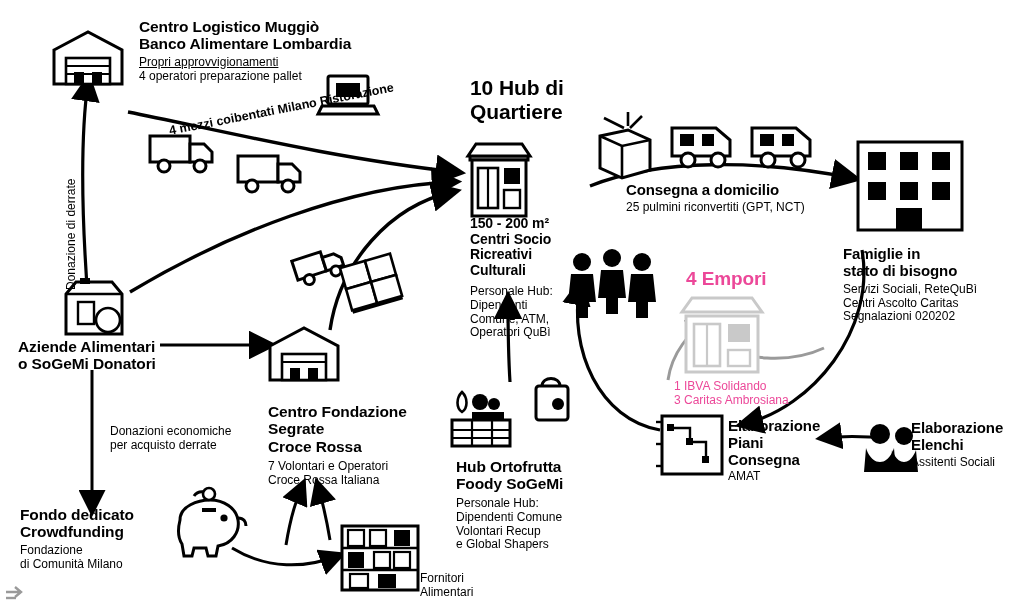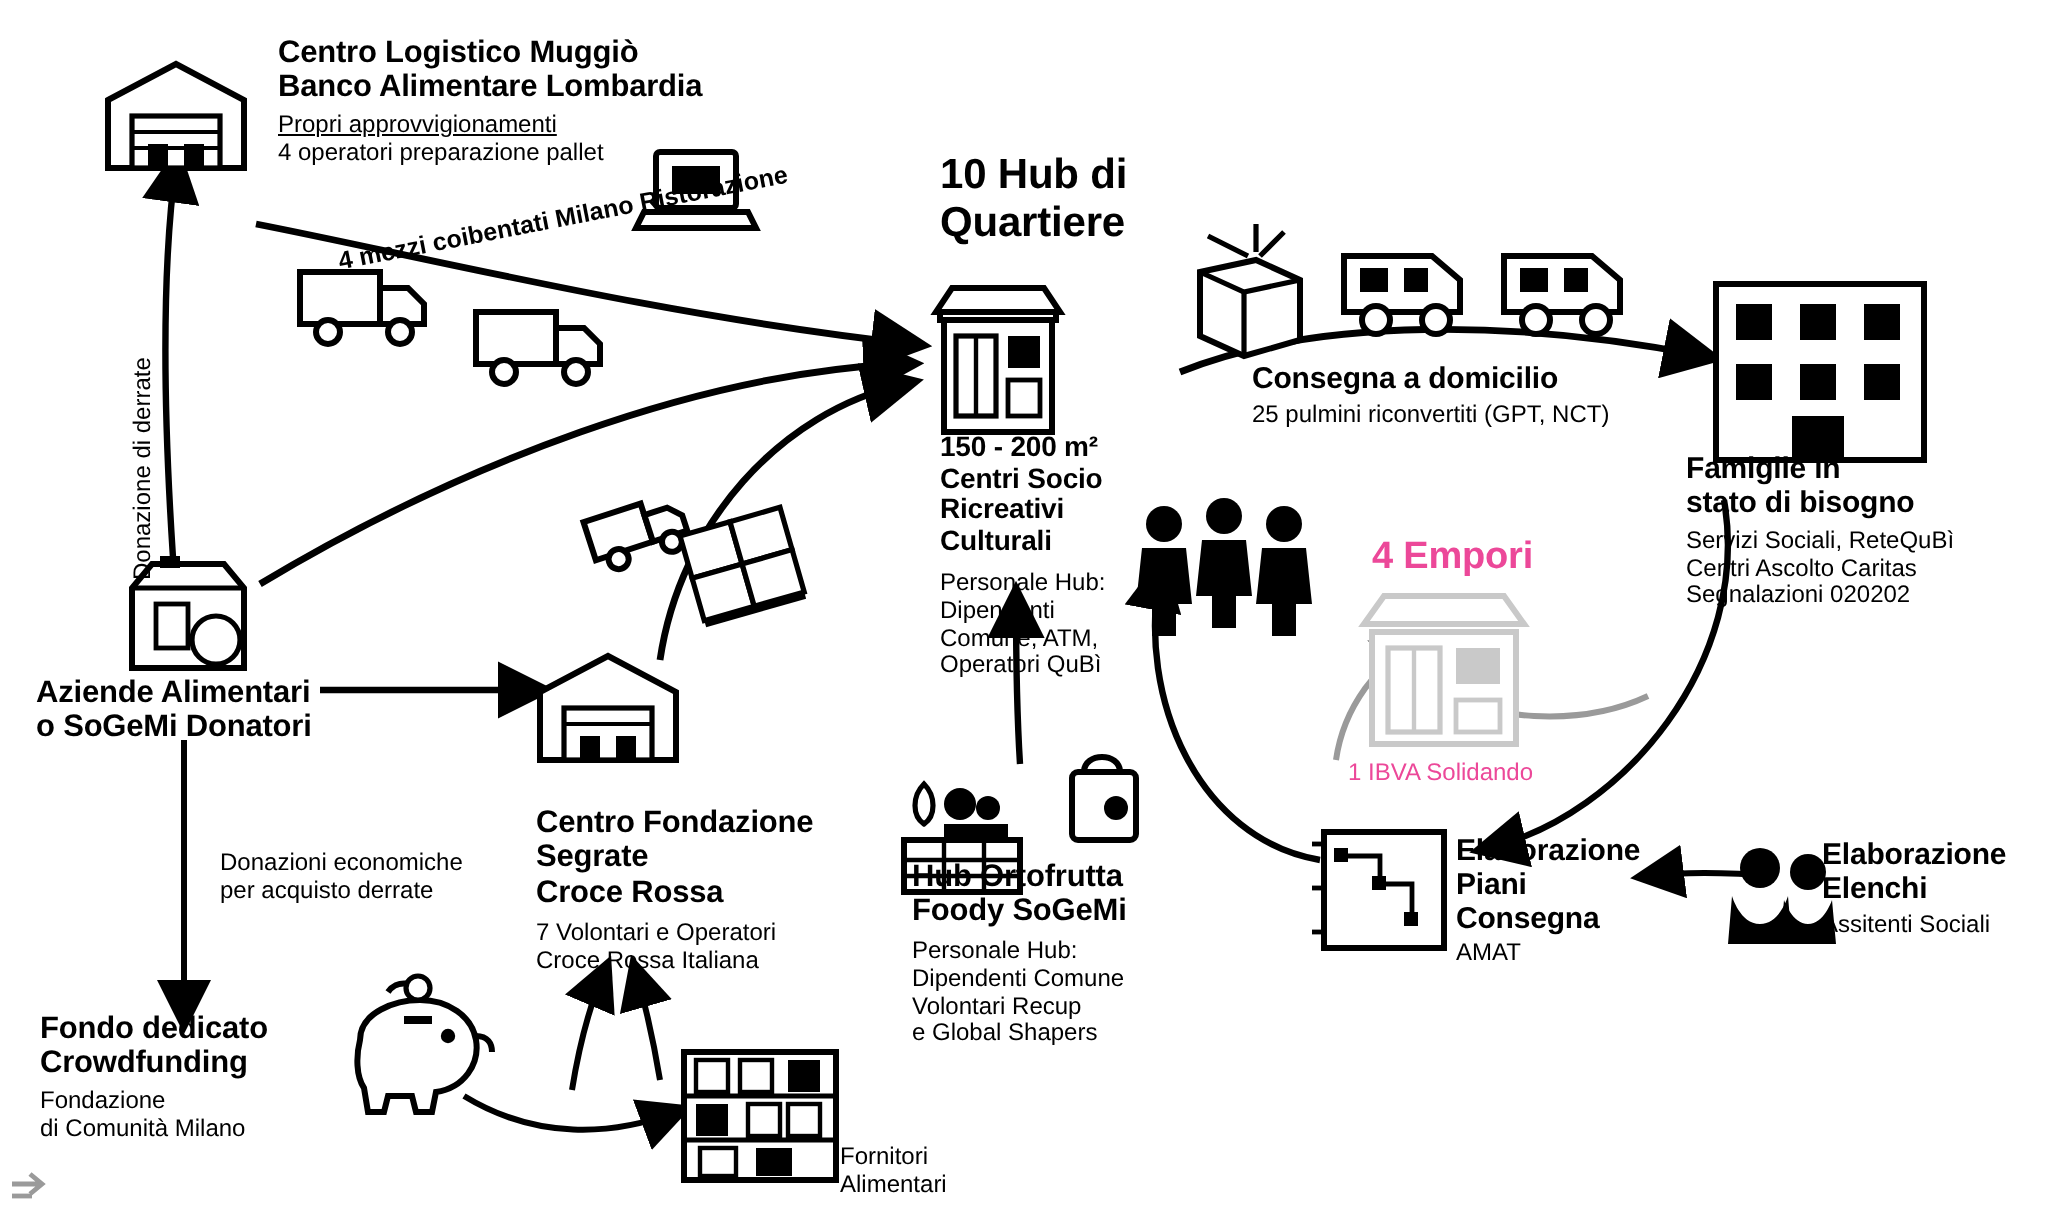--- a/index.html
+++ b/index.html
@@ -315,54 +315,55 @@
     <div class="sub" style="font-size:12px;">Dipendenti</div>
     <div class="sub" style="font-size:12px;">Comune, ATM,</div>
     <div class="sub" style="font-size:12px;">Operatori QuBì</div>
   </div>
 
   <div class="node" style="left:626px; top:182px; width:260px;">
     <div class="ttl" style="font-size:15px;">Consegna a domicilio</div>
     <div class="sub" style="font-size:12px; margin-top:2px;">25 pulmini riconvertiti (GPT, NCT)</div>
   </div>
 
-  <div class="node" style="left:843px; top:227px; width:180px;">
+  <div class="node" style="left:843px; top:246px; width:180px;">
     <div class="ttl" style="font-size:15px;">Famiglie in</div>
     <div class="ttl" style="font-size:15px;">stato di bisogno</div>
     <div class="sub" style="font-size:12px; margin-top:3px;">Servizi Sociali, ReteQuBì</div>
     <div class="sub" style="font-size:12px;">Centri Ascolto Caritas</div>
     <div class="sub" style="font-size:12px;">Segnalazioni 020202</div>
   </div>
 
   <div class="node gray" style="left:686px; top:268px; width:160px;">
     <div class="ttl" style="font-size:19px;">4 Empori</div>
   </div>
   <div class="node gray" style="left:674px; top:380px; width:180px;">
     <div class="sub" style="font-size:12px;">1 IBVA Solidando</div>
+    <div class="sub" style="font-size:12px;">3 Caritas Ambrosiana</div>
   </div>
 
   <div class="node" style="left:18px; top:338px; width:200px;">
     <div class="ttl" style="font-size:15.5px;">Aziende Alimentari</div>
     <div class="ttl" style="font-size:15.5px;">o SoGeMi Donatori</div>
   </div>
 
   <div class="node" style="left:268px; top:403px; width:170px;">
     <div class="ttl" style="font-size:15.5px;">Centro Fondazione</div>
     <div class="ttl" style="font-size:15.5px;">Segrate</div>
     <div class="ttl" style="font-size:15.5px;">Croce Rossa</div>
     <div class="sub" style="font-size:12px; margin-top:5px;">7 Volontari e Operatori</div>
     <div class="sub" style="font-size:12px;">Croce Rossa Italiana</div>
   </div>
 
   <div class="node" style="left:110px; top:425px; width:180px;">
     <div class="sub" style="font-size:12px;">Donazioni economiche</div>
     <div class="sub" style="font-size:12px;">per acquisto derrate</div>
   </div>
 
-  <div class="node" style="left:456px; top:430px; width:180px;">
+  <div class="node" style="left:456px; top:458px; width:180px;">
     <div class="ttl" style="font-size:15.5px;">Hub Ortofrutta</div>
     <div class="ttl" style="font-size:15.5px;">Foody SoGeMi</div>
     <div class="sub" style="font-size:12px; margin-top:4px;">Personale Hub:</div>
     <div class="sub" style="font-size:12px;">Dipendenti Comune</div>
     <div class="sub" style="font-size:12px;">Volontari Recup</div>
     <div class="sub" style="font-size:12px;">e Global Shapers</div>
   </div>
 
   <div class="node" style="left:728px; top:418px; width:130px;">
     <div class="ttl" style="font-size:15px;">Elaborazione</div>

